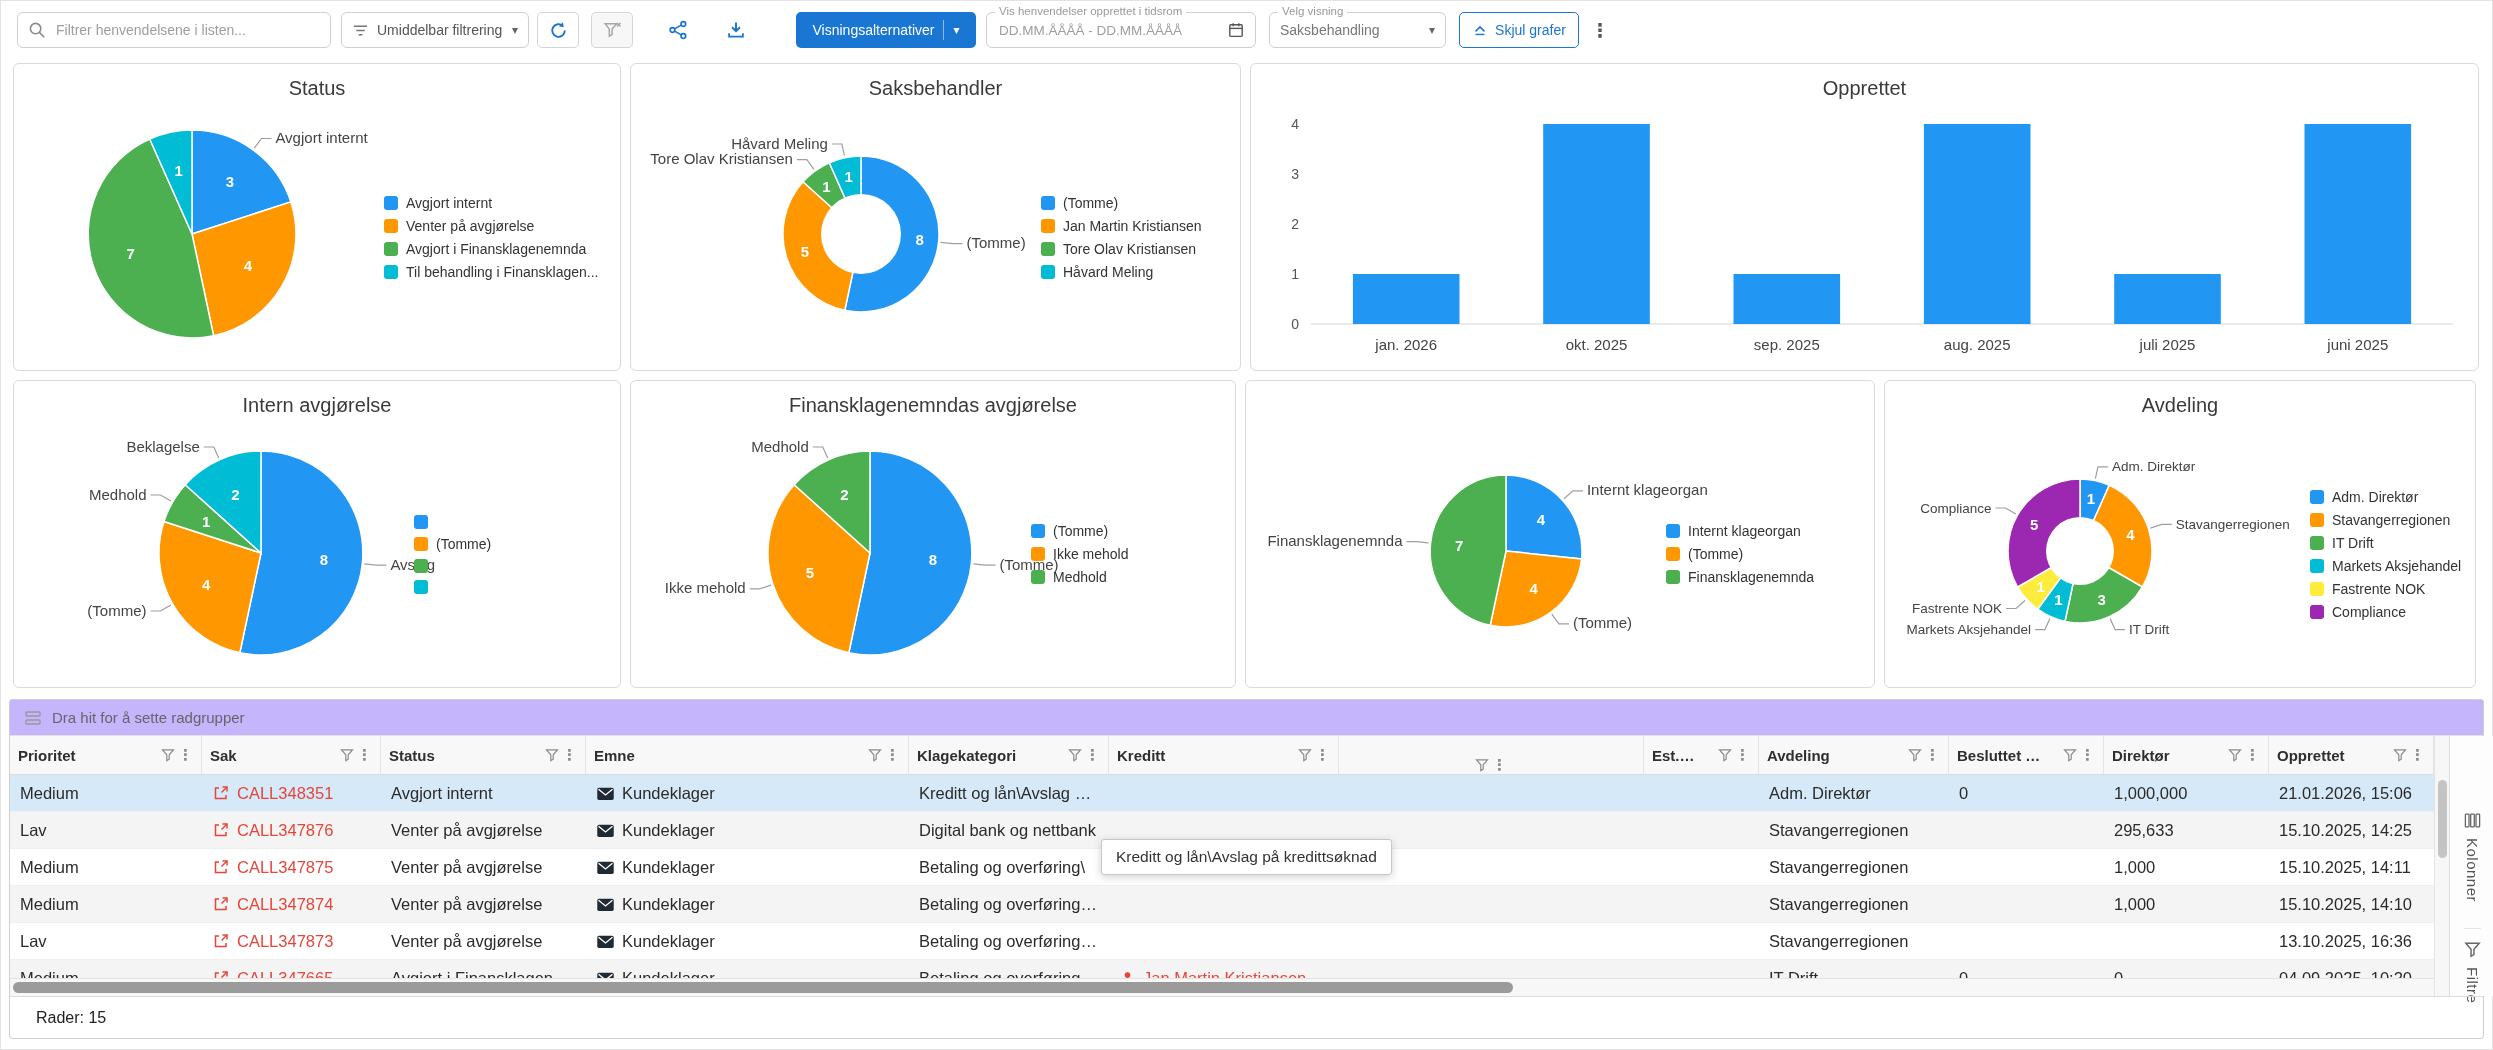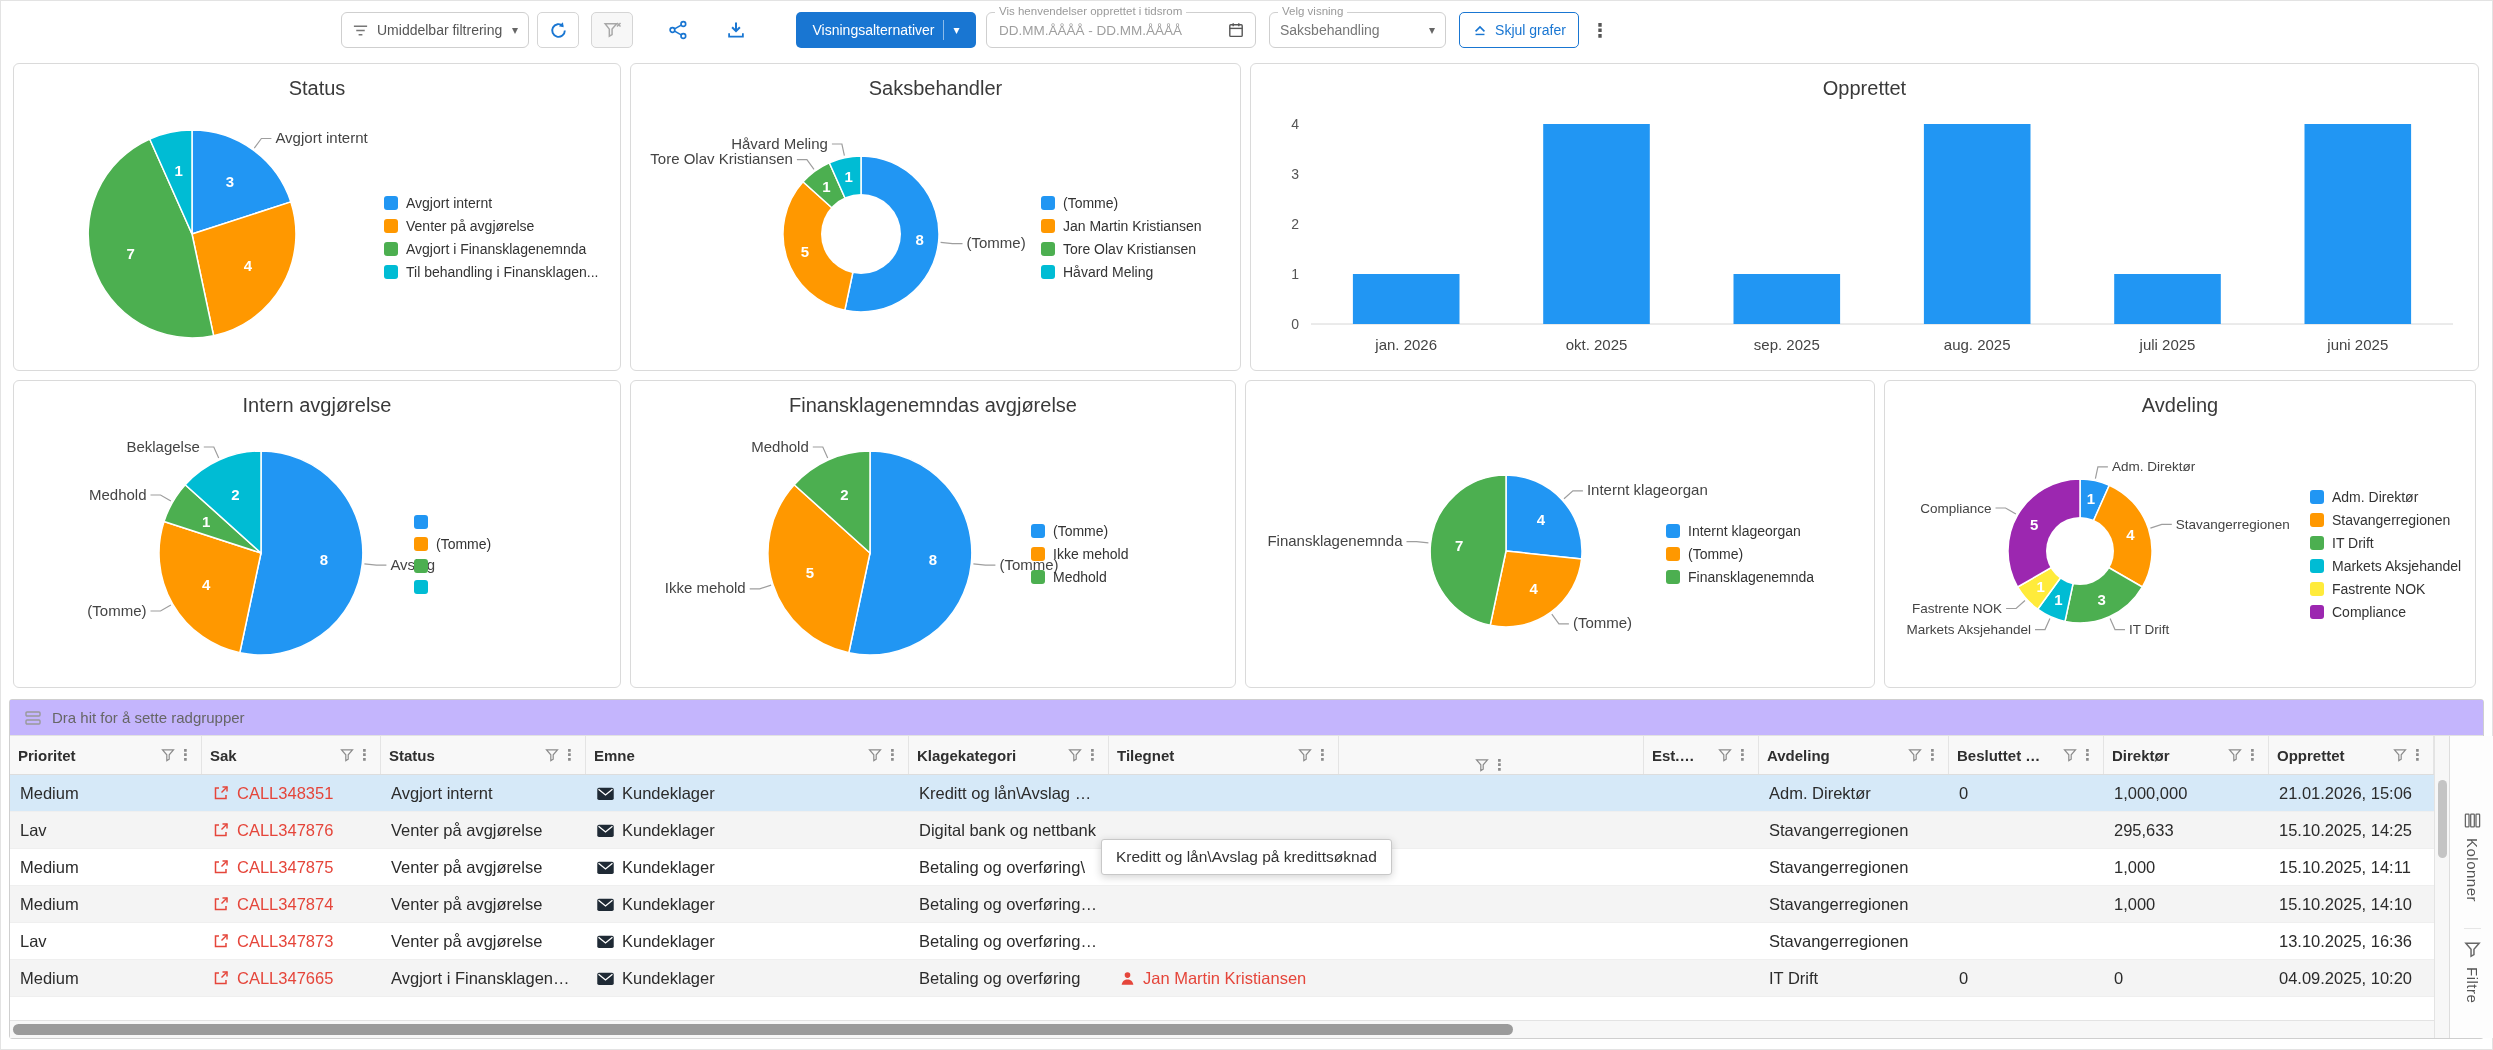--- a/index.html
+++ b/index.html
@@ -83,20 +83,27 @@
               padding:0 26px;font-size:16px;color:#222}
   .tooltip{position:absolute;left:1100px;top:838px;background:#fff;border:1px solid #c8c8c8;border-radius:3px;
            padding:8px 14px;font-size:15.5px;color:#333;box-shadow:0 2px 8px rgba(0,0,0,.18);white-space:nowrap;z-index:20}
 </style>
 </head>
 <body>
 
 <div class="app">
 
   <div class="toolbar">
+    <div class="abs search-box">
+      <svg width="18" height="18" viewBox="0 0 18 18">
+        <circle cx="7.6" cy="7.6" r="5.2" fill="none" stroke="#8a8a8a" stroke-width="1.6"></circle>
+        <line x1="11.6" y1="11.6" x2="16.2" y2="16.2" stroke="#8a8a8a" stroke-width="1.6"></line>
+      </svg>
+      <input placeholder="Filtrer henvendelsene i listen..." style="">
+    </div>
 
     <div class="abs select-box">
       <svg width="17" height="17" viewBox="0 0 18 18">
         <line x1="2" y1="4.5" x2="16" y2="4.5" stroke="#777" stroke-width="1.6"></line>
         <line x1="4.5" y1="9" x2="13.5" y2="9" stroke="#777" stroke-width="1.6"></line>
         <line x1="7" y1="13.5" x2="11" y2="13.5" stroke="#777" stroke-width="1.6"></line>
       </svg>
       <span>Umiddelbar filtrering</span>
       <span class="chev">▾</span>
     </div>
@@ -475,21 +482,21 @@
             <div class="hcell" style="width: 200px; align-items: center;">
               <span class="hlabel">Klagekategori</span>
               <span class="hicons">
                 <svg width="14" height="14" viewBox="0 0 14 14">
                   <path d="M1.5 1.8h11L8.2 6.8v4.4l-2.4 1.4V6.8Z" fill="none" stroke="#8b8b8b" stroke-width="1.2"></path>
                 </svg>
                 <span class="hkebab">⋮</span>
               </span>
             </div>
             <div class="hcell" style="width: 230px;">
-              <span class="hlabel">Tilegnet</span>
+              <span class="hlabel">Kreditt</span>
               <span class="hicons">
                 <svg width="14" height="14" viewBox="0 0 14 14">
                   <path d="M1.5 1.8h11L8.2 6.8v4.4l-2.4 1.4V6.8Z" fill="none" stroke="#8b8b8b" stroke-width="1.2"></path>
                 </svg>
                 <span class="hkebab">⋮</span>
               </span>
             </div>
             <div class="hcell" style="width: 305px; flex-direction: column;">
               <span class="hlabel">Ansvarlig saksbehandler</span>
               <span class="hicons">
@@ -851,16 +858,19 @@
         </div>
         <div class="side-tab">
           <svg width="17" height="17" viewBox="0 0 14 14">
             <path d="M1.5 1.8h11L8.2 6.8v4.4l-2.4 1.4V6.8Z" fill="none" stroke="#666" stroke-width="1.2"></path>
           </svg>
           <span class="vtext">Filtre</span>
         </div>
       </div>
     </div>
 
+    <div class="status-bar">
+      <span>Rader: 15</span>
+    </div>
   </div>
 
   <div class="tooltip">Kreditt og lån\Avslag på kredittsøknad</div>
 </div>
 
 </body></html>

